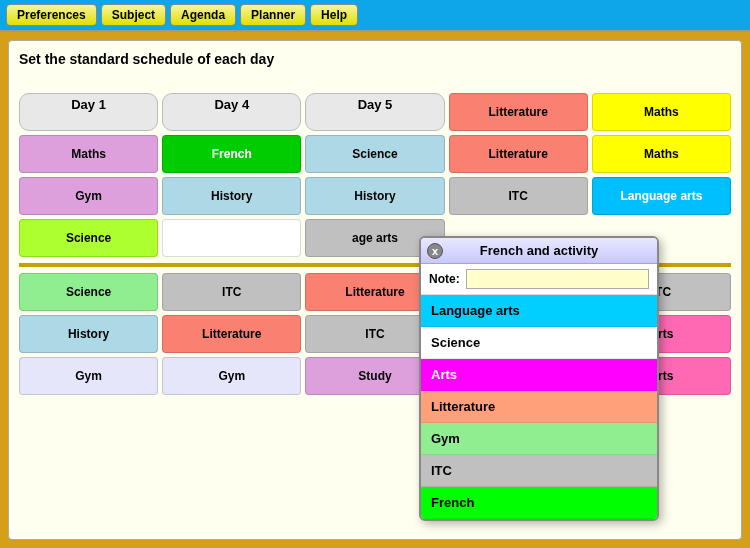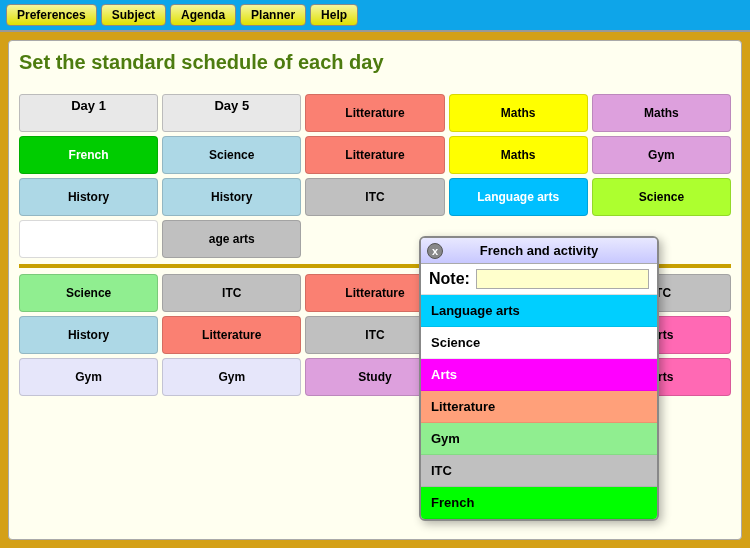--- a/index.html
+++ b/index.html
@@ -37,39 +37,39 @@
       background: #fffff0;
       margin: 8px;
       border: 1px solid #aaa;
       border-radius: 4px;
       padding: 10px;
       height: calc(548px - 32px - 16px);
       position: relative;
       overflow: hidden;
     }
     .page-title {
-      font-size: 20px;
-      font-weight: bold;
-      margin-bottom: 20px;
-      color: #4d7c0f;
+      font-size: 14px;
+      font-weight: bold;
+      margin-bottom: 26px;
+      color: #000000;
     }
     
     .schedule-grid {
       display: grid;
       grid-template-columns: repeat(5, 1fr);
       gap: 4px;
     }
     .day-header {
       text-align: center;
       font-weight: bold;
       font-size: 13px;
       padding: 3px 0;
       background: #e8e8e8;
       border: 1px solid #bbb;
-      border-radius: 3px;
+      border-radius: 10px;
     }
     .cell {
       text-align: center;
       padding: 10px 4px;
       border-radius: 4px;
       font-weight: bold;
       font-size: 12px;
       border: 1px solid rgba(0,0,0,0.15);
       min-height: 38px;
       display: flex;
@@ -141,21 +141,21 @@
     }
     .popup-note-row {
       display: flex;
       align-items: center;
       padding: 5px 8px;
       gap: 6px;
       border-bottom: 1px solid #ddd;
     }
     .popup-note-label {
       font-weight: bold;
-      font-size: 16px;
+      font-size: 12px;
     }
     .popup-note-input {
       flex: 1;
       border: 1px solid #aaa;
       background: #ffffcc;
       padding: 2px 4px;
       font-size: 12px;
     }
     .popup-item {
       padding: 8px 10px;
@@ -182,20 +182,21 @@
   <button class="nav-btn">Planner</button>
   <button class="nav-btn">Help</button>
 </div>
 
 <div class="main-content">
   <div class="page-title">Set the standard schedule of each day</div>
 
   <div class="schedule-grid">
 
     <div class="day-header">Day 1</div>
+    <div class="day-header">Day 4</div>
     <div class="day-header">Day 5</div>
 
     <div class="cell c-salmon">Litterature</div>
     <div class="cell c-yellow">Maths</div>
     <div class="cell c-pink-purple">Maths</div>
     <div class="cell c-green">French</div>
     <div class="cell c-lightblue">Science</div>
 
     <div class="cell c-salmon">Litterature</div>
     <div class="cell c-yellow">Maths</div>

